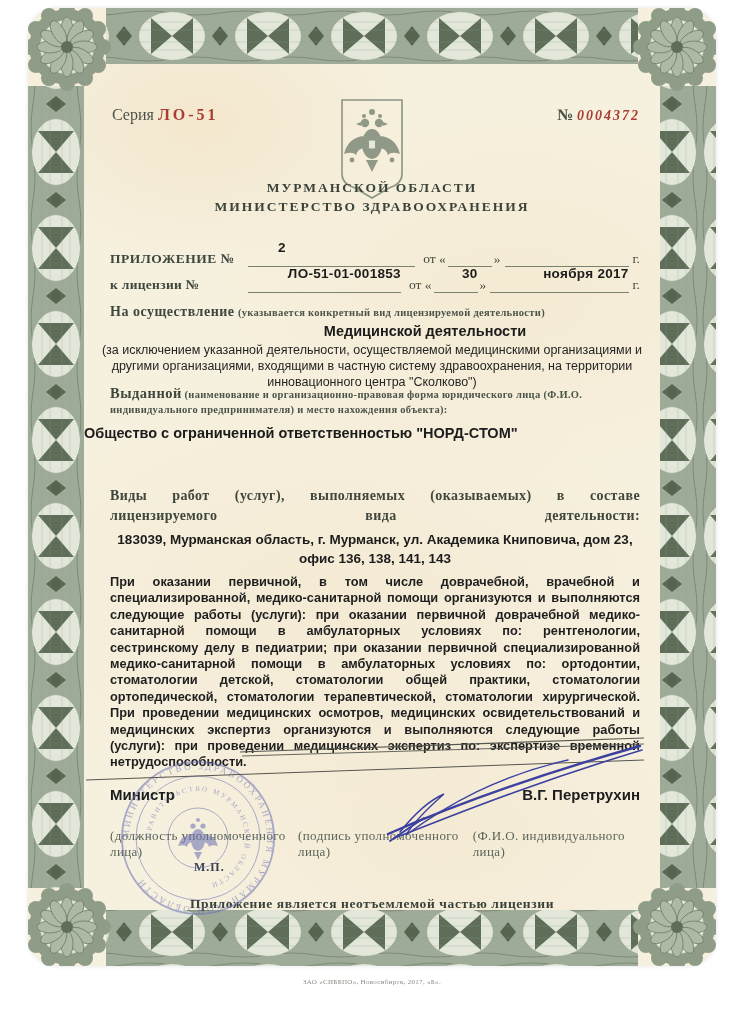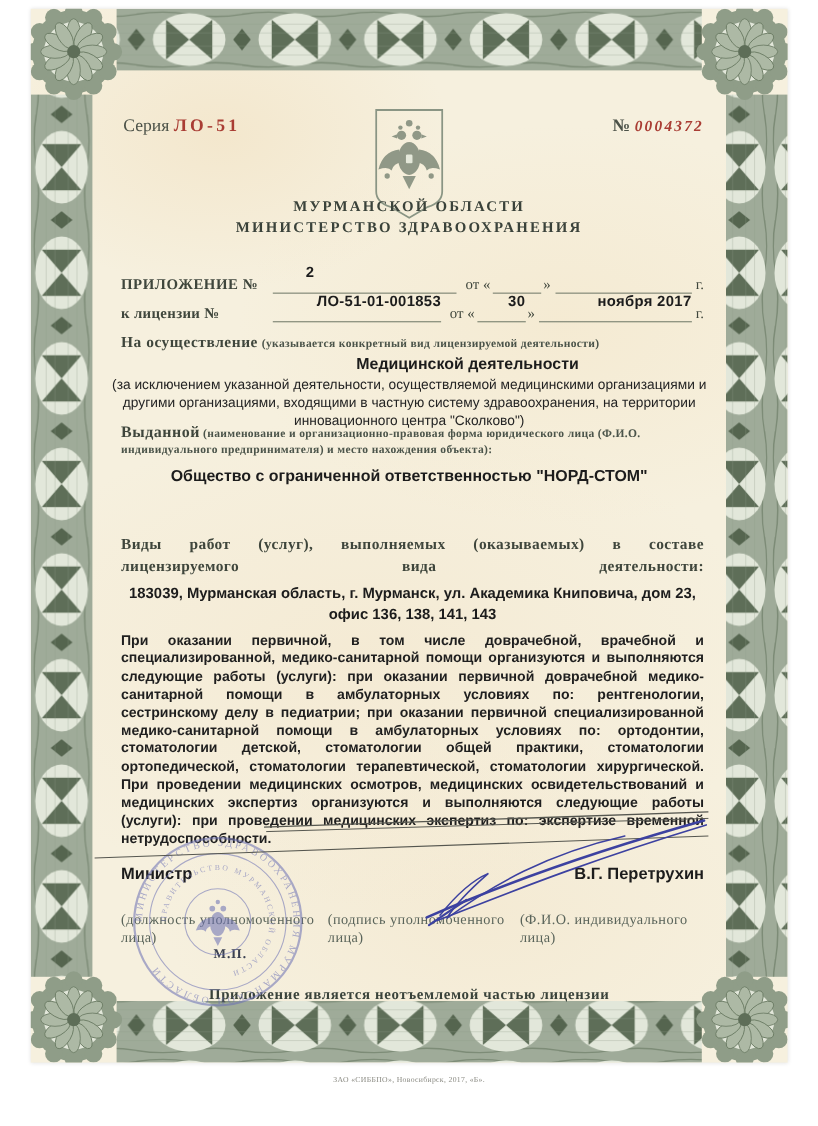--- a/index.html
+++ b/index.html
@@ -11,20 +11,21 @@
   }
   .certificate{
     position:absolute;left:28px;top:8px;width:688px;height:958px;
     background:
       radial-gradient(ellipse 300px 200px at 25% 12%, rgba(233,196,138,0.20), transparent 70%),
       radial-gradient(ellipse 420px 260px at 70% 30%, rgba(240,215,170,0.22), transparent 70%),
       radial-gradient(ellipse 520px 320px at 45% 62%, rgba(236,205,160,0.16), transparent 70%),
       radial-gradient(ellipse 420px 240px at 60% 86%, rgba(233,200,150,0.14), transparent 70%),
       #f6f0de;
     box-shadow:0 0 4px rgba(0,0,0,0.12);
+    border-radius:29px;
   }
   svg.border-frame{position:absolute;left:0;top:0;z-index:2;}
   .content{position:absolute;left:0;top:0;width:688px;height:958px;z-index:3;}
 
   .serial-row{position:absolute;left:84px;top:98px;width:528px;display:flex;justify-content:space-between;align-items:baseline;}
   .serial-label{font-size:16px;color:#4c5248;}
   .serial-value{font-size:16px;font-weight:bold;color:#a93d34;letter-spacing:3px;}
   .doc-number .num-sign{font-size:16px;color:#4c5248;font-weight:bold;}
   .doc-number .num-digits{font-size:14px;font-weight:bold;color:#a93d34;letter-spacing:2px;font-style:italic;}
 
@@ -53,21 +54,21 @@
   .hint{font-size:10.5px;font-weight:600;color:#4b544a;letter-spacing:0.3px;}
 
   .activity-value{position:absolute;left:56px;top:315px;width:682px;text-align:center;
     font-family:"Liberation Sans",sans-serif;font-weight:bold;font-size:14.5px;color:#1c1c1c;}
   .activity-note{position:absolute;left:70px;top:334px;width:548px;text-align:center;
     font-family:"Liberation Sans",sans-serif;font-size:12.5px;color:#242424;line-height:16px;}
 
   .issued-block{position:absolute;left:82px;top:378px;width:530px;font-size:10.5px;color:#4b544a;line-height:15px;}
   .issued-block .lbl{font-size:14.5px;font-weight:bold;color:#3f463c;letter-spacing:0.5px;}
 
-  .org-name{position:absolute;left:56px;top:417px;width:576px;text-align:center;
+  .org-name{position:absolute;left:56px;top:417px;width:576px;
     font-family:"Liberation Sans",sans-serif;font-weight:bold;font-size:14.5px;color:#1c1c1c;}
 
   .works-label{position:absolute;left:82px;top:478px;width:530px;
     font-size:14px;font-weight:bold;color:#3f463c;letter-spacing:0.4px;word-spacing:4px;
     text-align:justify;line-height:20px;}
   .works-label:after{content:"";display:inline-block;width:100%;}
 
   .object-address{position:absolute;left:82px;top:522px;width:530px;text-align:center;
     font-family:"Liberation Sans",sans-serif;font-weight:bold;font-size:13.5px;color:#1c1c1c;line-height:19px;}
 

